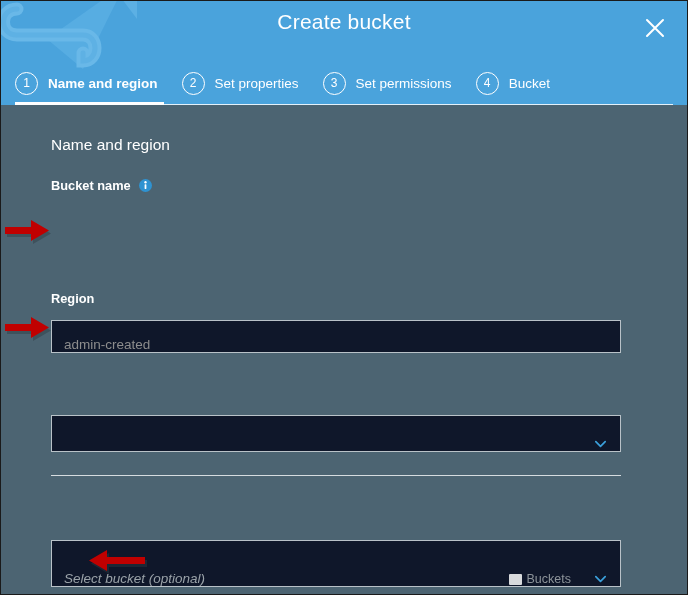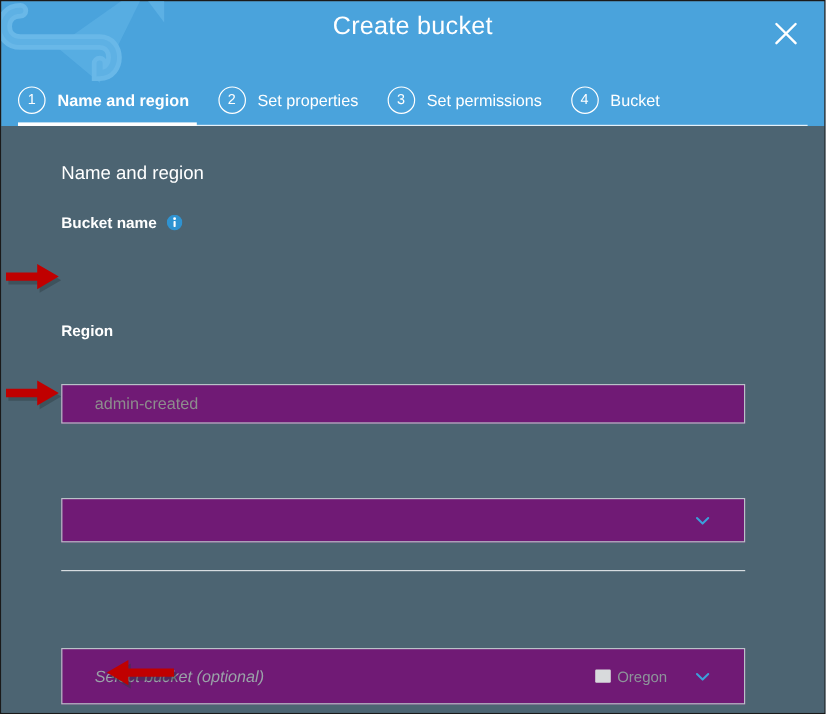--- a/index.html
+++ b/index.html
@@ -154,39 +154,39 @@
   .info-icon {
     margin-left: 8px;
     width: 13px;
     height: 13px;
     display: inline-flex;
     cursor: pointer;
   }
   .label-region {
     position: absolute;
     left: 50px;
-    top: 163px;
+    top: 186px;
   }
   .label-copy {
     position: absolute;
     left: 50px;
     top: 283px;
     color: #ffffff;
     font-size: 14px;
     font-weight: 400;
   }
 
   .textbox {
     position: absolute;
-    background: #701a75;
+    background: #0f172a;
     border: 1px solid #b9c2c8;
     box-sizing: border-box;
     display: flex;
-    align-items: center;
-    padding: 0 27px;
+    align-items: flex-end;
+    padding: 0 12px;
     font-size: 13.5px;
   }
   .input-bucket-name {
     left: 50px;
     top: 215px;
     width: 570px;
     height: 33px;
     color: #8d8d8d;
   }
   .input-region {
@@ -325,21 +325,21 @@
     </div>
 
     <div class="divider divider-copy"></div>
 
 
     <div class="textbox input-copy">
       <span class="ph-italic">Select bucket (optional)</span>
       <span class="spacer"></span>
       <span class="bucket-count">
         <span class="count-redacted"></span>
-        <span>Oregon</span>
+        <span>Buckets</span>
       </span>
       <span class="chevron">
         <svg width="15" height="15" viewBox="0 0 16 16">
           <path d="M 3 6 L 8 11 L 13 6" fill="none" stroke="#3ba0db" stroke-width="1.8" stroke-linecap="round" stroke-linejoin="round"></path>
         </svg>
       </span>
     </div>
 
   </div>
 

